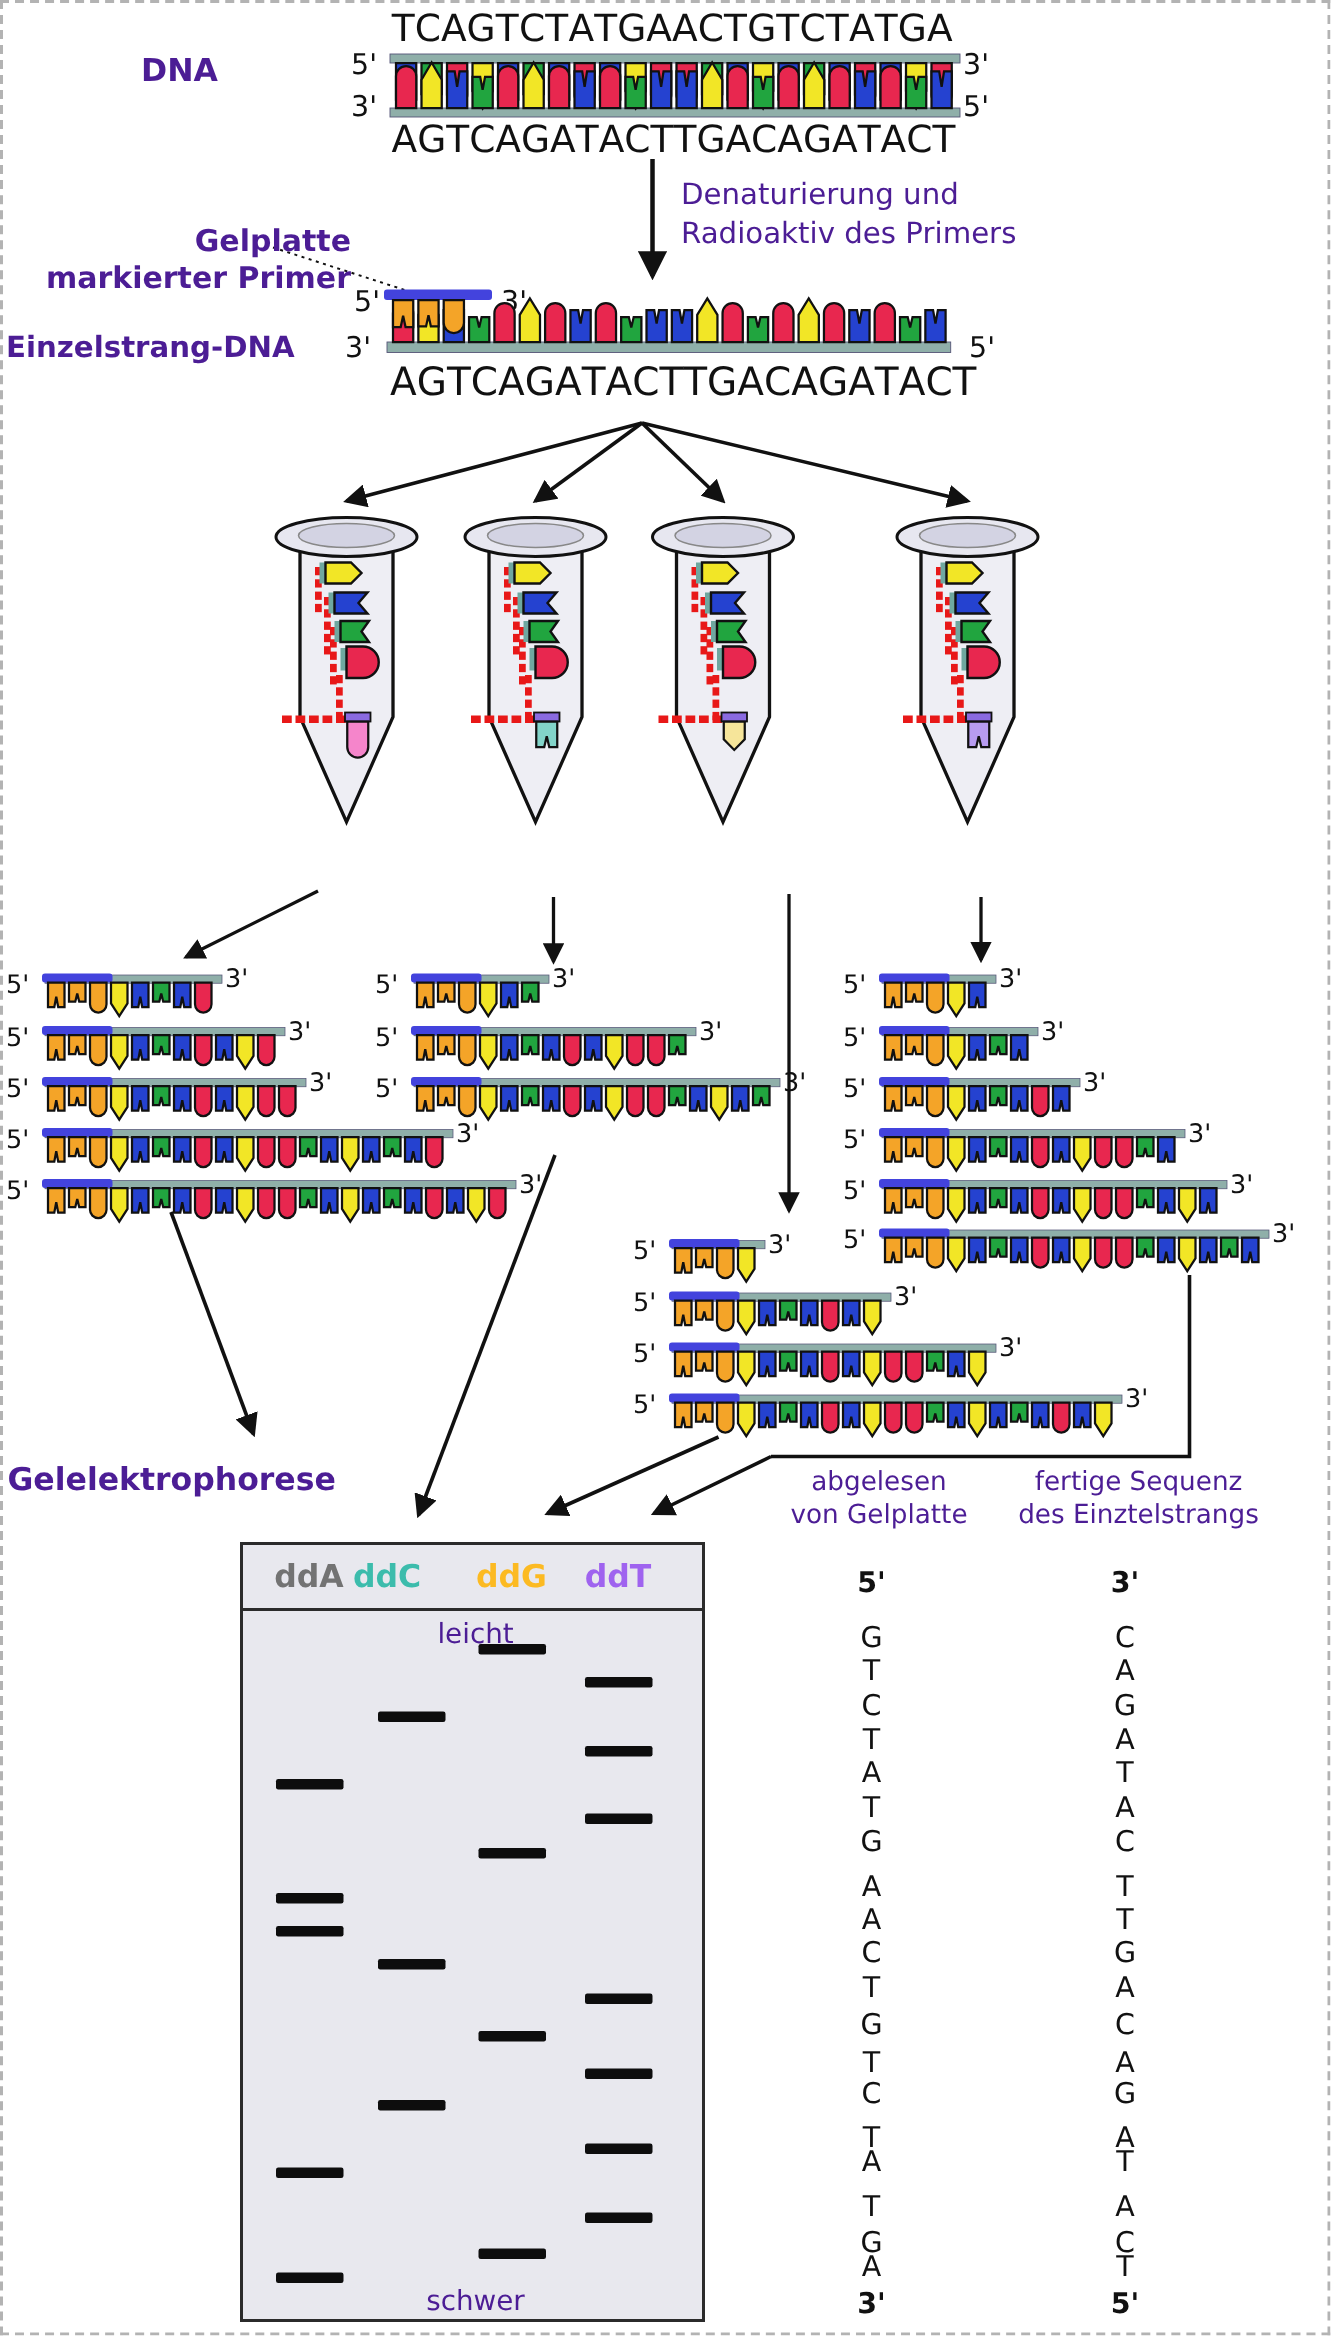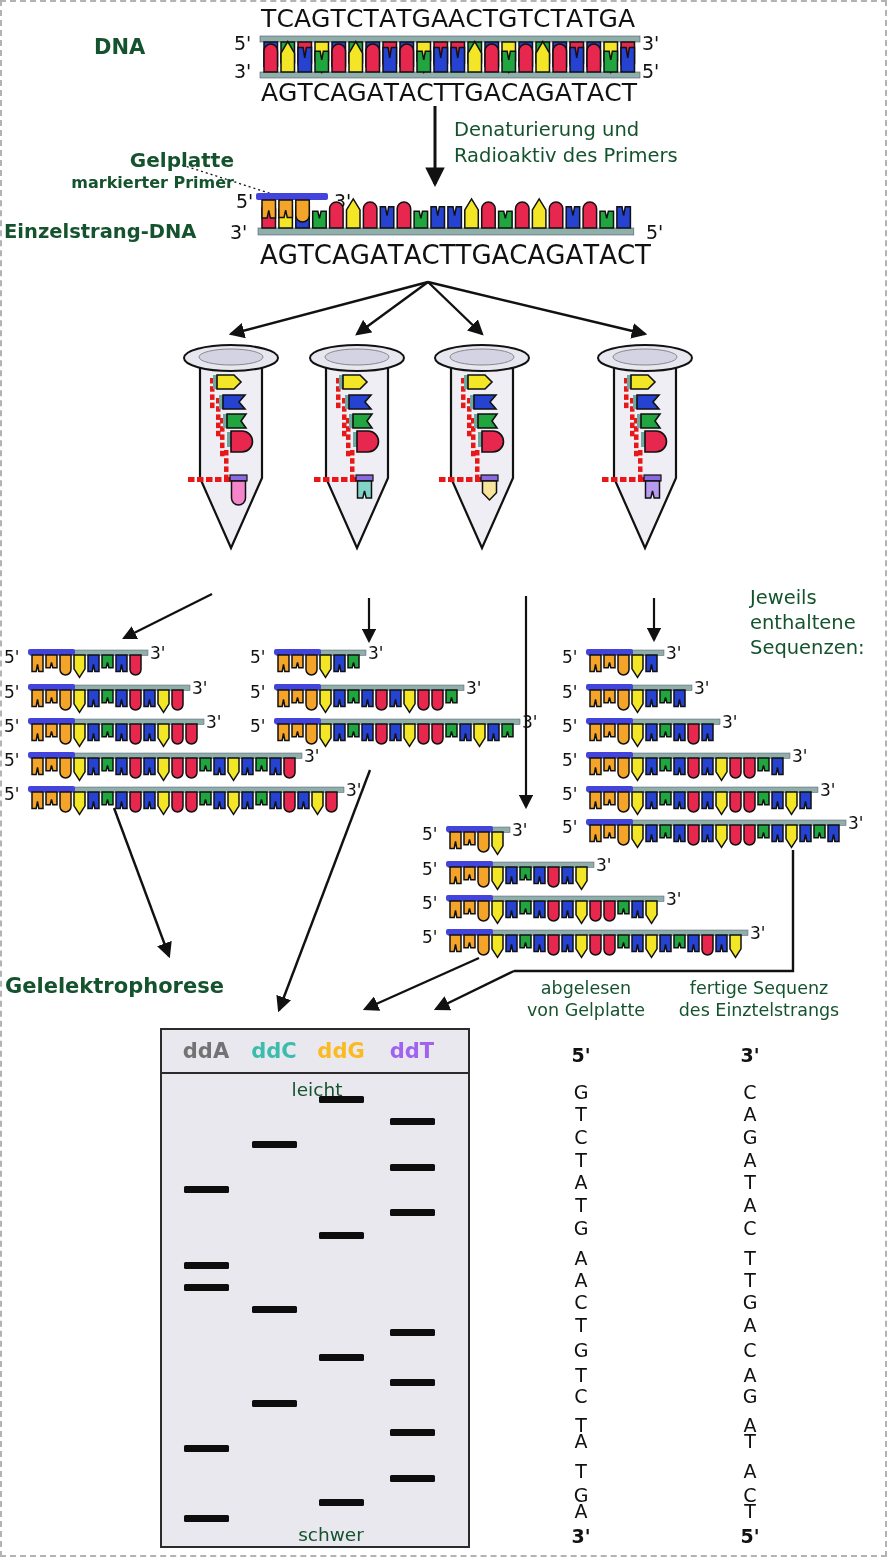--- a/index.html
+++ b/index.html
@@ -2,21 +2,21 @@
 <html><head>
 <meta charset="utf-8">
 <style>
   html,body{margin:0;padding:0;background:#fff;}
   .stage{
     position:relative;width:887px;height:1557px;background:#fff;
     font-family:"DejaVu Sans","Liberation Sans",sans-serif;
     box-sizing:border-box;border:2px dashed #b3b3b3;overflow:hidden;
   }
   .abs{position:absolute;}
-  .lbl{white-space:nowrap;color:#14532d;}
+  .lbl{white-space:nowrap;color:#4c1d95;}
   .bold{font-weight:bold;}
   .ctr{transform:translateX(-50%);}
   .seq-letters{display:flex;}
   .seq-letters span{flex:1;text-align:center;font-size:25px;color:#111;}
   .end-lbl{font-size:19px;color:#111;}
   .frag-end{font-size:17px;color:#111;}
   svg{display:block;overflow:visible;}
   .gel-box{background:#e8e8ee;border:2px solid #2b2b2b;box-sizing:border-box;}
   .gel-header{border-bottom:2px solid #2b2b2b;box-sizing:border-box;}
   .gel-lane-lbl{font-size:21px;font-weight:bold;}
@@ -152,21 +152,21 @@
       <span>T</span>
       <span>A</span>
       <span>C</span>
       <span>T</span>
     </div>
 
   <div class="abs lbl" style="left:452px;top:116px;font-size:19.5px;">Denaturierung und</div>
   <div class="abs lbl" style="left:452px;top:142px;font-size:19.5px;">Radioaktiv des Primers</div>
 
   <div class="abs lbl bold" id="primer-lbl-1" style="left:232px;top:146px;font-size:20px;transform:translateX(-100%);">Gelplatte</div>
-  <div class="abs lbl bold" id="primer-lbl-2" style="left:232px;top:171px;font-size:16px;transform:translateX(-100%);">markierter Primer</div>
+  <div class="abs lbl bold" id="primer-lbl-2" style="left:232px;top:171px;font-size:20px;transform:translateX(-100%);">markierter Primer</div>
 
   <div class="abs lbl bold" style="left:2px;top:218px;font-size:19.5px;">Einzelstrang-DNA</div>
   <div class="abs end-lbl" style="left:234px;top:188px;">5'</div>
   <div class="abs end-lbl" style="left:332px;top:188px;">3'</div>
   <div class="abs end-lbl" style="left:228px;top:219px;">3'</div>
   <div class="abs end-lbl" style="left:644px;top:219px;">5'</div>
   <div class="abs" id="single-strand-holder" style="left:254px;top:188px;">
       <svg width="379.79999999999995" height="52">
         <rect x="2" y="38" width="375.79999999999995" height="7" fill="#8fafa9" stroke="#557" stroke-width="0.6"></rect>
         <path d="M6,38 h13.5 v-19.25 a6.75,6.75 0 0 0 -13.5,0 Z" fill="#e8274f" stroke="#111" stroke-width="1.5"></path>
@@ -378,25 +378,20 @@
       </svg>
     </div>
 
   <div class="abs" id="tube-labels-holder" style="left:0;top:0;">
       <div class="abs lbl ctr" style="left:210px;top:556px;font-size:22px;"><span></span><span style="color:#f0448e"></span></div>
       <div class="abs lbl ctr" style="left:368px;top:556px;font-size:22px;"><span></span><span style="color:#3cbcac"></span></div>
       <div class="abs lbl ctr" style="left:519px;top:556px;font-size:22px;"><span></span><span style="color:#fcba22"></span></div>
       <div class="abs lbl ctr" style="left:652px;top:556px;font-size:22px;"><span></span><span style="color:#9f63ef"></span></div>
     </div>
 
-  <div class="abs" id="seq-heading" style="left:748px;top:583px;">
-      <div class="lbl" style="font-size:19.5px;line-height:25px;">Jeweils</div>
-      <div class="lbl" style="font-size:19.5px;line-height:25px;">enthaltene</div>
-      <div class="lbl" style="font-size:19.5px;line-height:25px;">Sequenzen:</div>
-    </div>
 
   <div class="abs" id="fragments-holder" style="left:0;top:0;">
       <div class="abs frag-end" style="left:2px;top:645px;">5'</div>
       <svg class="abs" style="left:26px;top:644px;" width="120" height="34">
         <rect x="2" y="4" width="118" height="5.5" fill="#8fafa9" stroke="#557" stroke-width="0.5"></rect>
         <rect x="0" y="3" width="47" height="6" rx="2" fill="#4343dd"></rect>
         <path d="M4,9 h11 v16.4 h-4.18 l-1.3199999999999998,-6.887999999999999 l-1.3199999999999998,6.887999999999999 h-4.18 Z" fill="#f4a428" stroke="#111" stroke-width="1.5"></path>
         <path d="M18,9 h11 v12.8 h-4.18 l-1.3199999999999998,-5.376 l-1.3199999999999998,5.376 h-4.18 Z" fill="#f4a428" stroke="#111" stroke-width="1.5"></path>
         <path d="M32,9 h11 v14.5 a5.5,5.5 0 0 1 -11,0 Z" fill="#f4a428" stroke="#111" stroke-width="1.5"></path>
         <path d="M46,9 h11 l0,13.888000000000002 L51.5,31.400000000000002 L46,22.888 Z" fill="#f2e626" stroke="#111" stroke-width="1.5"></path>
@@ -727,23 +722,23 @@
         <path d="M242,9 h11 v16.4 h-4.18 l-1.3199999999999998,-6.887999999999999 l-1.3199999999999998,6.887999999999999 h-4.18 Z" fill="#2542d0" stroke="#111" stroke-width="1.5"></path>
       </svg>
       <div class="abs frag-end" style="left:846px;top:811px;">3'</div>
     </div>
 
   <div class="abs lbl bold" style="left:3px;top:972px;font-size:21px;">Gelelektrophorese</div>
 
   <div class="abs gel-box" style="left:158px;top:1026px;width:310px;height:520px;">
     <div class="gel-header" style="position:absolute;left:0;top:0;width:100%;height:44px;"></div>
     <div class="abs lbl" style="left: 155px; top: 49px; font-size: 18.5px; transform: translateX(-50%);" id="gel-light">leicht</div>
-    <div class="abs lbl" style="left: 169px; top: 494px; font-size: 18.5px; transform: translateX(-50%);" id="gel-heavy">schwer</div>
+    <div class="abs lbl" style="left: 155px; top: 494px; font-size: 18.5px; transform: translateX(-50%);" id="gel-heavy">schwer</div>
   <div class="abs gel-lane-lbl ctr" style="left:44px;top:9px;color:#737373;">ddA</div>
-      <div class="abs gel-lane-lbl ctr" style="left:112px;top:9px;color:#3cbcac;">ddC</div>
+      <div class="abs gel-lane-lbl ctr" style="left:96px;top:9px;color:#3cbcac;">ddC</div>
       <div class="abs gel-lane-lbl ctr" style="left:179px;top:9px;color:#fcba22;">ddG</div>
       <div class="abs gel-lane-lbl ctr" style="left:250px;top:9px;color:#9f63ef;">ddT</div>
       <div class="abs band" style="left:156.5px;top:66px;"></div>
       <div class="abs band" style="left:227.5px;top:88px;"></div>
       <div class="abs band" style="left:89.5px;top:111px;"></div>
       <div class="abs band" style="left:227.5px;top:134px;"></div>
       <div class="abs band" style="left:21.5px;top:156px;"></div>
       <div class="abs band" style="left:227.5px;top:179px;"></div>
       <div class="abs band" style="left:156.5px;top:202px;"></div>
       <div class="abs band" style="left:21.5px;top:232px;"></div>

